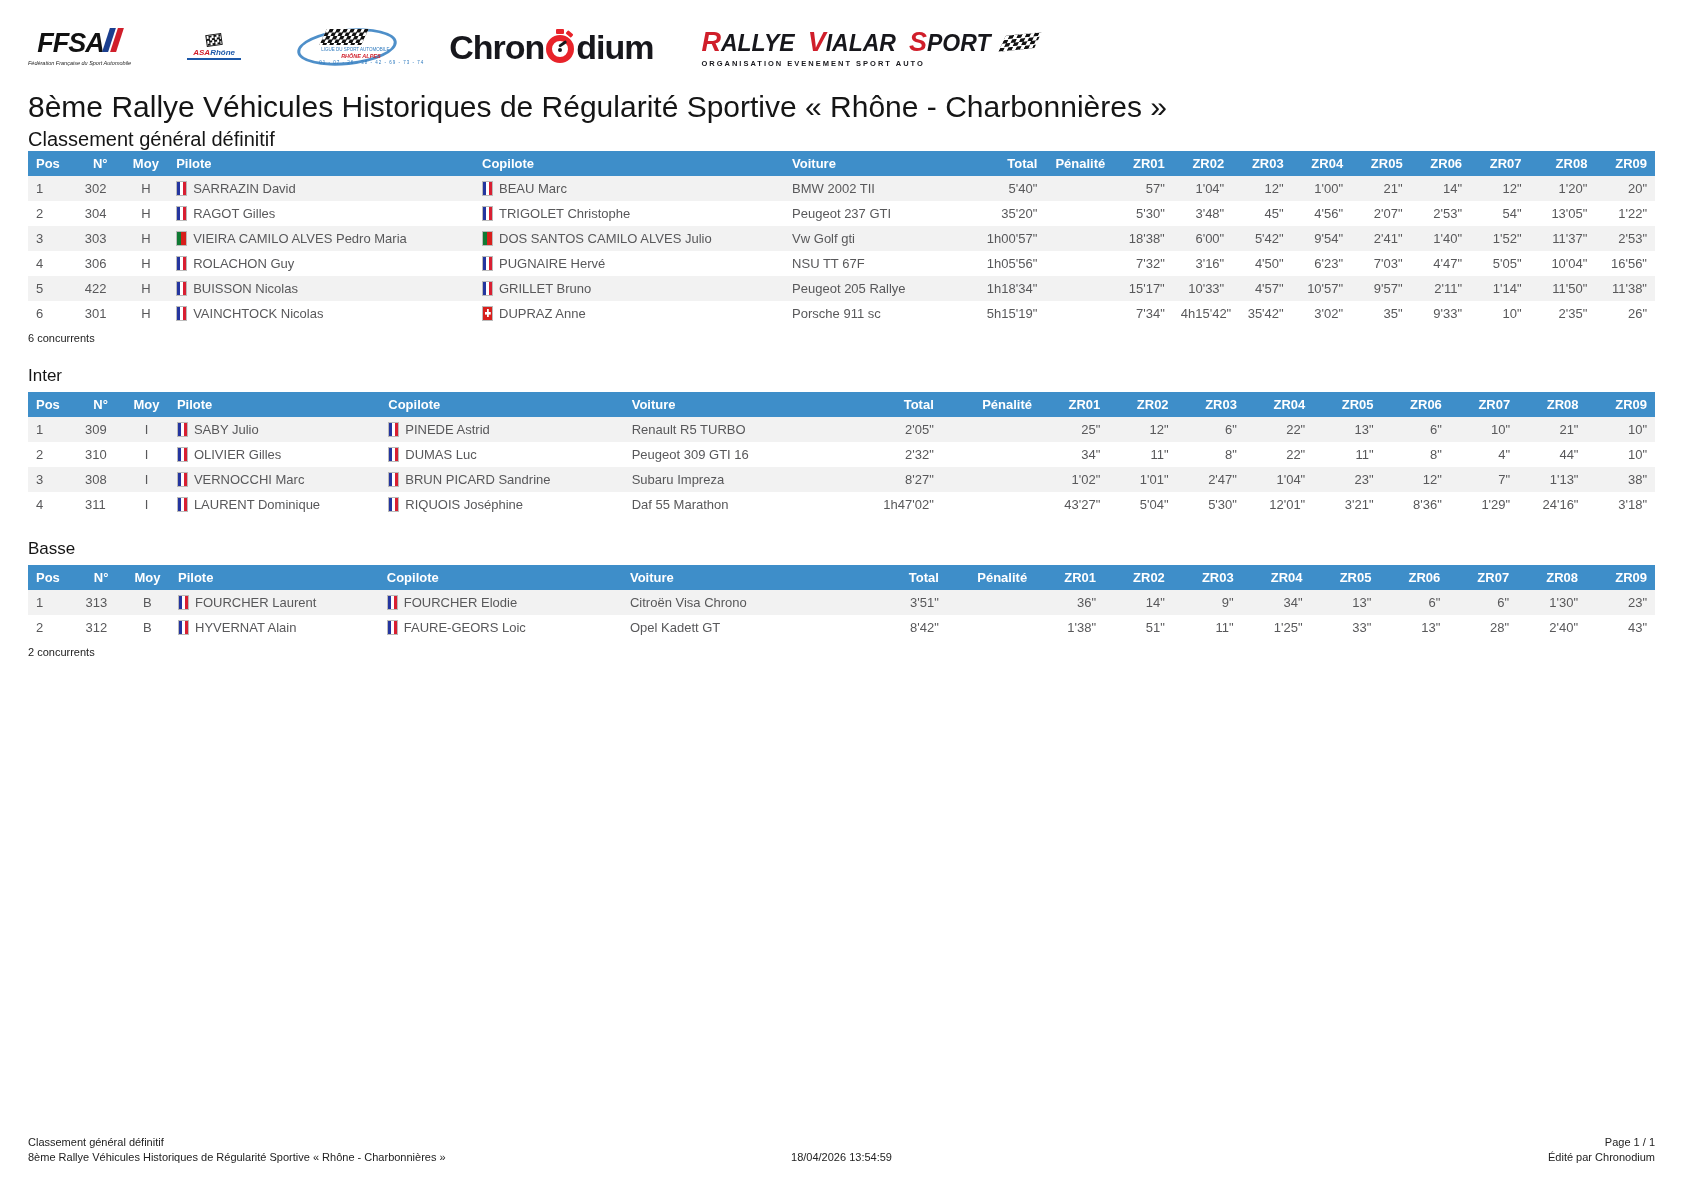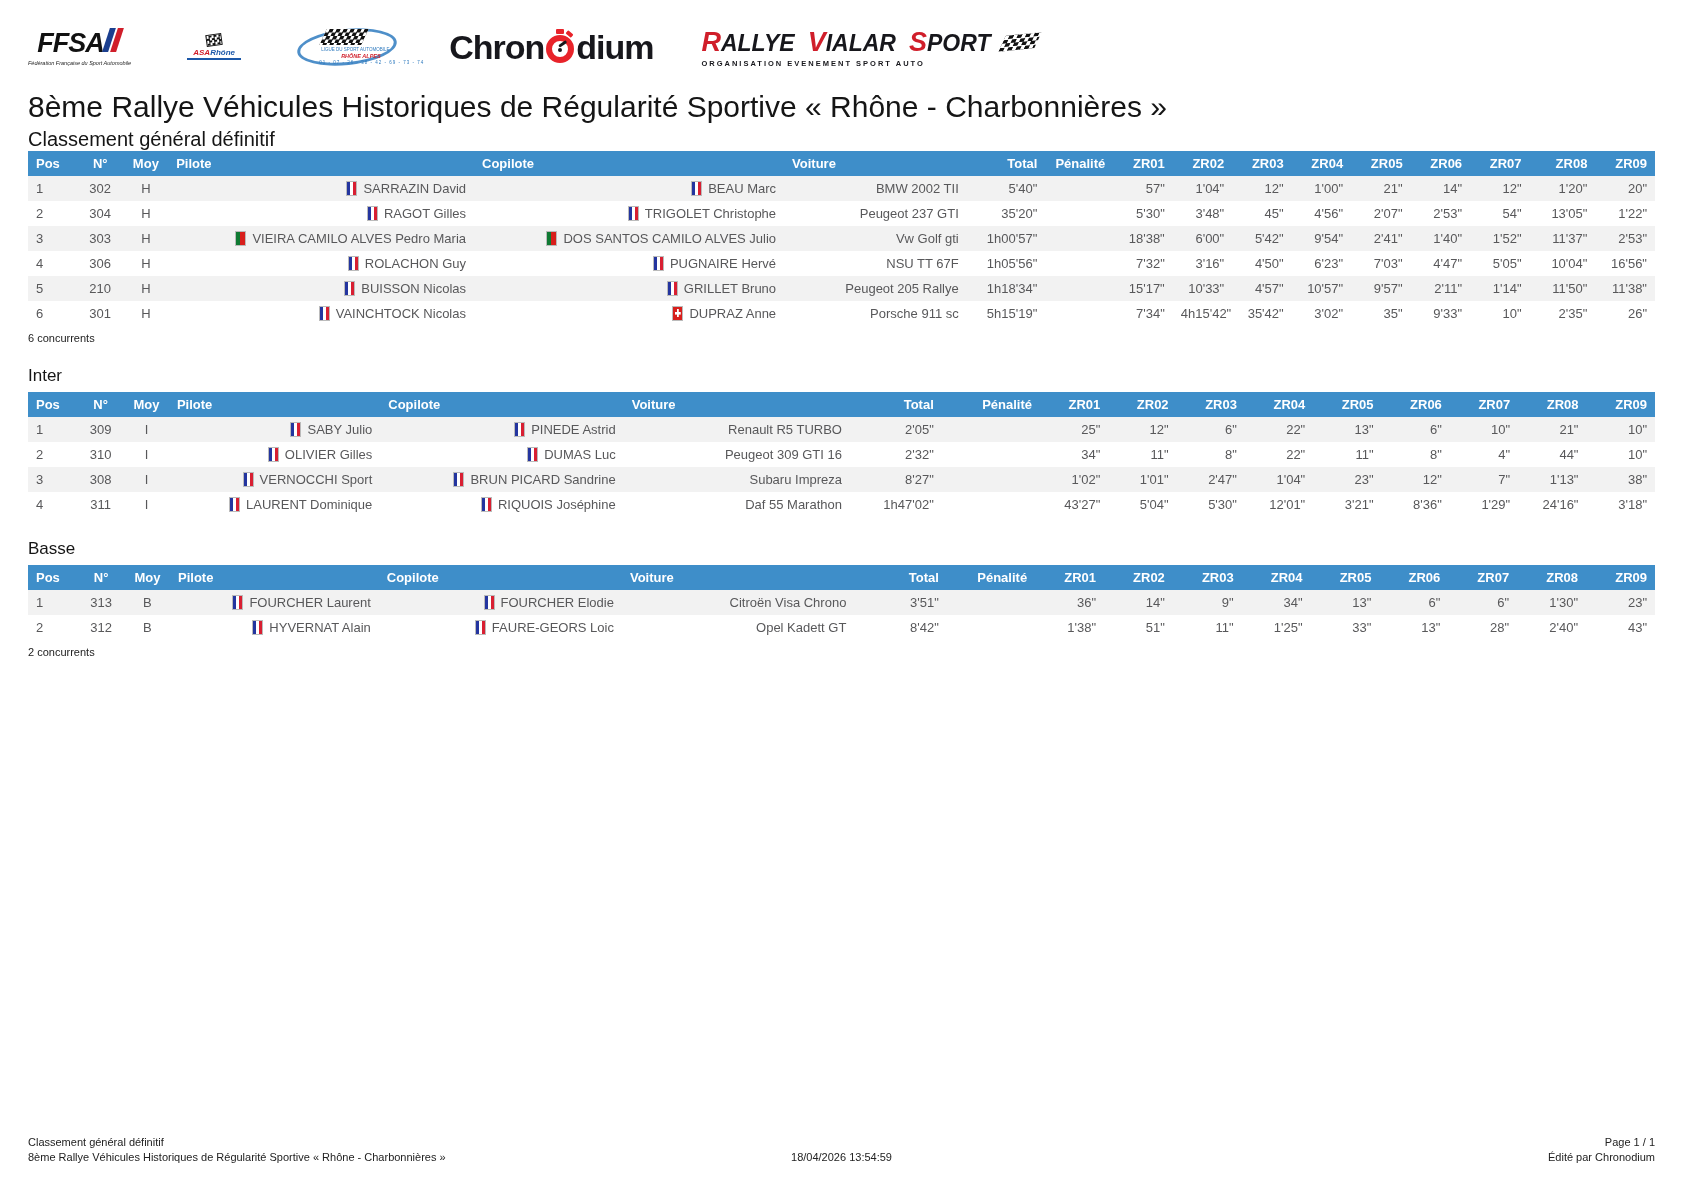--- a/index.html
+++ b/index.html
@@ -62,23 +62,23 @@
   .section-name { font-size:17px; margin-top:22px; margin-bottom:6px; color:#151515; }
 
   
   table { border-collapse:collapse; table-layout:fixed; width:1627px; font-size:13px; color:#58585a; }
   thead th { background:#3e8ec9; color:#fff; font-weight:bold; padding:5px 8px; font-size:13px; white-space:nowrap; overflow:hidden; }
   tbody td { padding:5px 8px; white-space:nowrap; overflow:hidden; }
   tbody tr:nth-child(odd) { background:#f2f2f2; }
   tbody tr:nth-child(even) { background:#ffffff; }
 
   .c0 { text-align:left;  width:46px; }
-  .c1 { text-align:center; width:44px; }
+  .c1 { width:44px; }
   .c2 { text-align:center; width:42px; }
-  .c3, .c4, .c5 { text-align:right; }
+  .c3, .c4, .c5 { text-align:left; }
   .c6, .c7, .c8, .c9, .c10, .c11, .c12, .c13, .c14, .c15, .c16 { text-align:right; }
 
   .t0 .c3 { width:288px; } .t0 .c4 { width:292px; } .t0 .c5 { width:172px; }
   .t0 .c6 { width:74px; }  .t0 .c7 { width:64px; }
   .t0 .c8,.t0 .c9,.t0 .c10,.t0 .c11,.t0 .c12,.t0 .c13,.t0 .c14 { width:56px; }
   .t0 .c15 { width:62px; } .t0 .c16 { width:56px; }
 
   .t1 .c3 { width:198px; } .t1 .c4 { width:228px; } .t1 .c5 { width:212px; }
   .t1 .c6 { width:86px; }  .t1 .c7 { width:92px; }
   .t1 .c8,.t1 .c9,.t1 .c10,.t1 .c11,.t1 .c12,.t1 .c13,.t1 .c14,.t1 .c15,.t1 .c16 { width:64px; }
@@ -255,21 +255,21 @@
             <td class="c10">4'50"</td>
             <td class="c11">6'23"</td>
             <td class="c12">7'03"</td>
             <td class="c13">4'47"</td>
             <td class="c14">5'05"</td>
             <td class="c15">10'04"</td>
             <td class="c16">16'56"</td>
           </tr>
           <tr>
             <td class="c0">5</td>
-            <td class="c1">210</td>
+            <td class="c1">422</td>
             <td class="c2">H</td>
             <td class="c3"><span class="flag flag-fr"></span><span>BUISSON Nicolas</span></td>
             <td class="c4"><span class="flag flag-fr"></span><span>GRILLET Bruno</span></td>
             <td class="c5">Peugeot 205 Rallye</td>
             <td class="c6">1h18'34"</td>
             <td class="c7"></td>
             <td class="c8">15'17"</td>
             <td class="c9">10'33"</td>
             <td class="c10">4'57"</td>
             <td class="c11">10'57"</td>
@@ -363,21 +363,21 @@
             <td class="c12">11"</td>
             <td class="c13">8"</td>
             <td class="c14">4"</td>
             <td class="c15">44"</td>
             <td class="c16">10"</td>
           </tr>
           <tr>
             <td class="c0">3</td>
             <td class="c1">308</td>
             <td class="c2">I</td>
-            <td class="c3"><span class="flag flag-fr"></span><span>VERNOCCHI Sport</span></td>
+            <td class="c3"><span class="flag flag-fr"></span><span>VERNOCCHI Marc</span></td>
             <td class="c4"><span class="flag flag-fr"></span><span>BRUN PICARD Sandrine</span></td>
             <td class="c5">Subaru Impreza</td>
             <td class="c6">8'27"</td>
             <td class="c7"></td>
             <td class="c8">1'02"</td>
             <td class="c9">1'01"</td>
             <td class="c10">2'47"</td>
             <td class="c11">1'04"</td>
             <td class="c12">23"</td>
             <td class="c13">12"</td>

